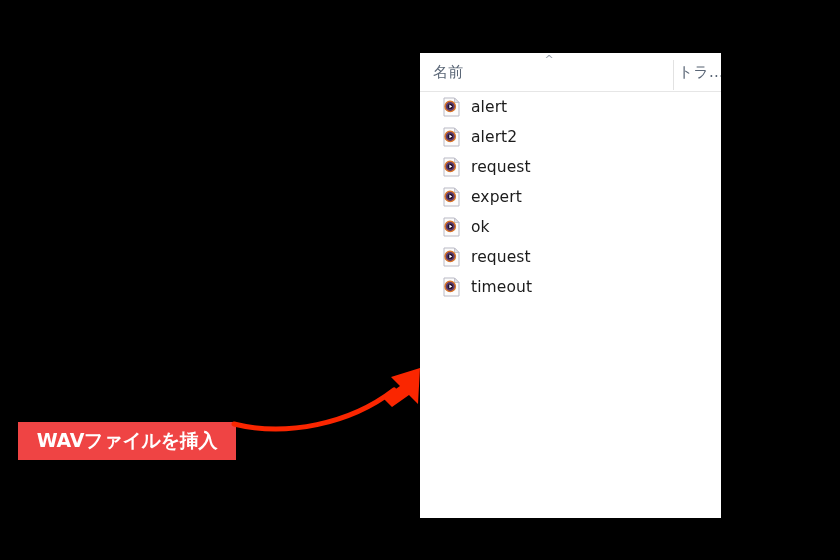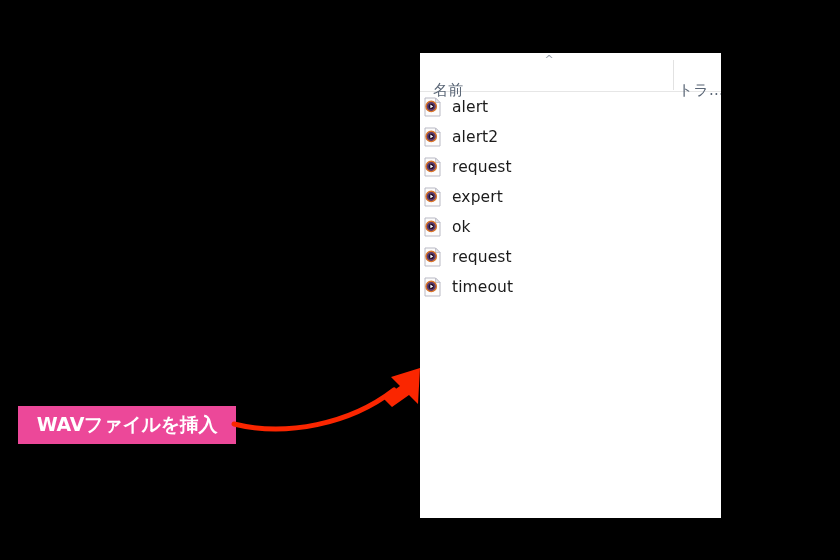--- a/index.html
+++ b/index.html
@@ -31,21 +31,21 @@
     left: 0;
     top: 0;
     width: 301px;
     height: 39px;
     border-bottom: 1px solid #e6e6e6;
     box-sizing: border-box;
   }
 
   .col-head {
     position: absolute;
-    top: 28px;
+    top: 10px;
     font-size: 15px;
     color: #5a6676;
     font-family: "DejaVu Sans", "Liberation Sans", sans-serif;
     white-space: nowrap;
     letter-spacing: 0.2px;
   }
   #col-name-label { left: 13px; }
   #col-track-label { left: 258px; }
 
   #col-divider {
@@ -75,21 +75,21 @@
     left: 0;
     top: 39px;
     width: 301px;
   }
 
   .file-row {
     position: relative;
     height: 30px;
     display: flex;
     align-items: center;
-    padding-left: 4px;
+    padding-left: 23px;
     box-sizing: border-box;
   }
 
   .file-icon {
     position: relative;
     width: 17px;
     height: 20px;
     flex: 0 0 auto;
     display: block;
   }
@@ -100,24 +100,24 @@
     color: #1b1b1b;
     font-family: "DejaVu Sans", "Liberation Sans", sans-serif;
     white-space: nowrap;
     letter-spacing: 0.1px;
   }
 
   
   #annotation-banner {
     position: absolute;
     left: 18px;
-    top: 406px;
+    top: 422px;
     width: 218px;
     height: 38px;
-    background: #ec4899;
+    background: #ef4444;
     display: flex;
     align-items: center;
     justify-content: center;
   }
   #annotation-text {
     color: #ffffff;
     font-size: 19px;
     font-weight: bold;
     font-family: "DejaVu Sans", "Liberation Sans", sans-serif;
     white-space: nowrap;

